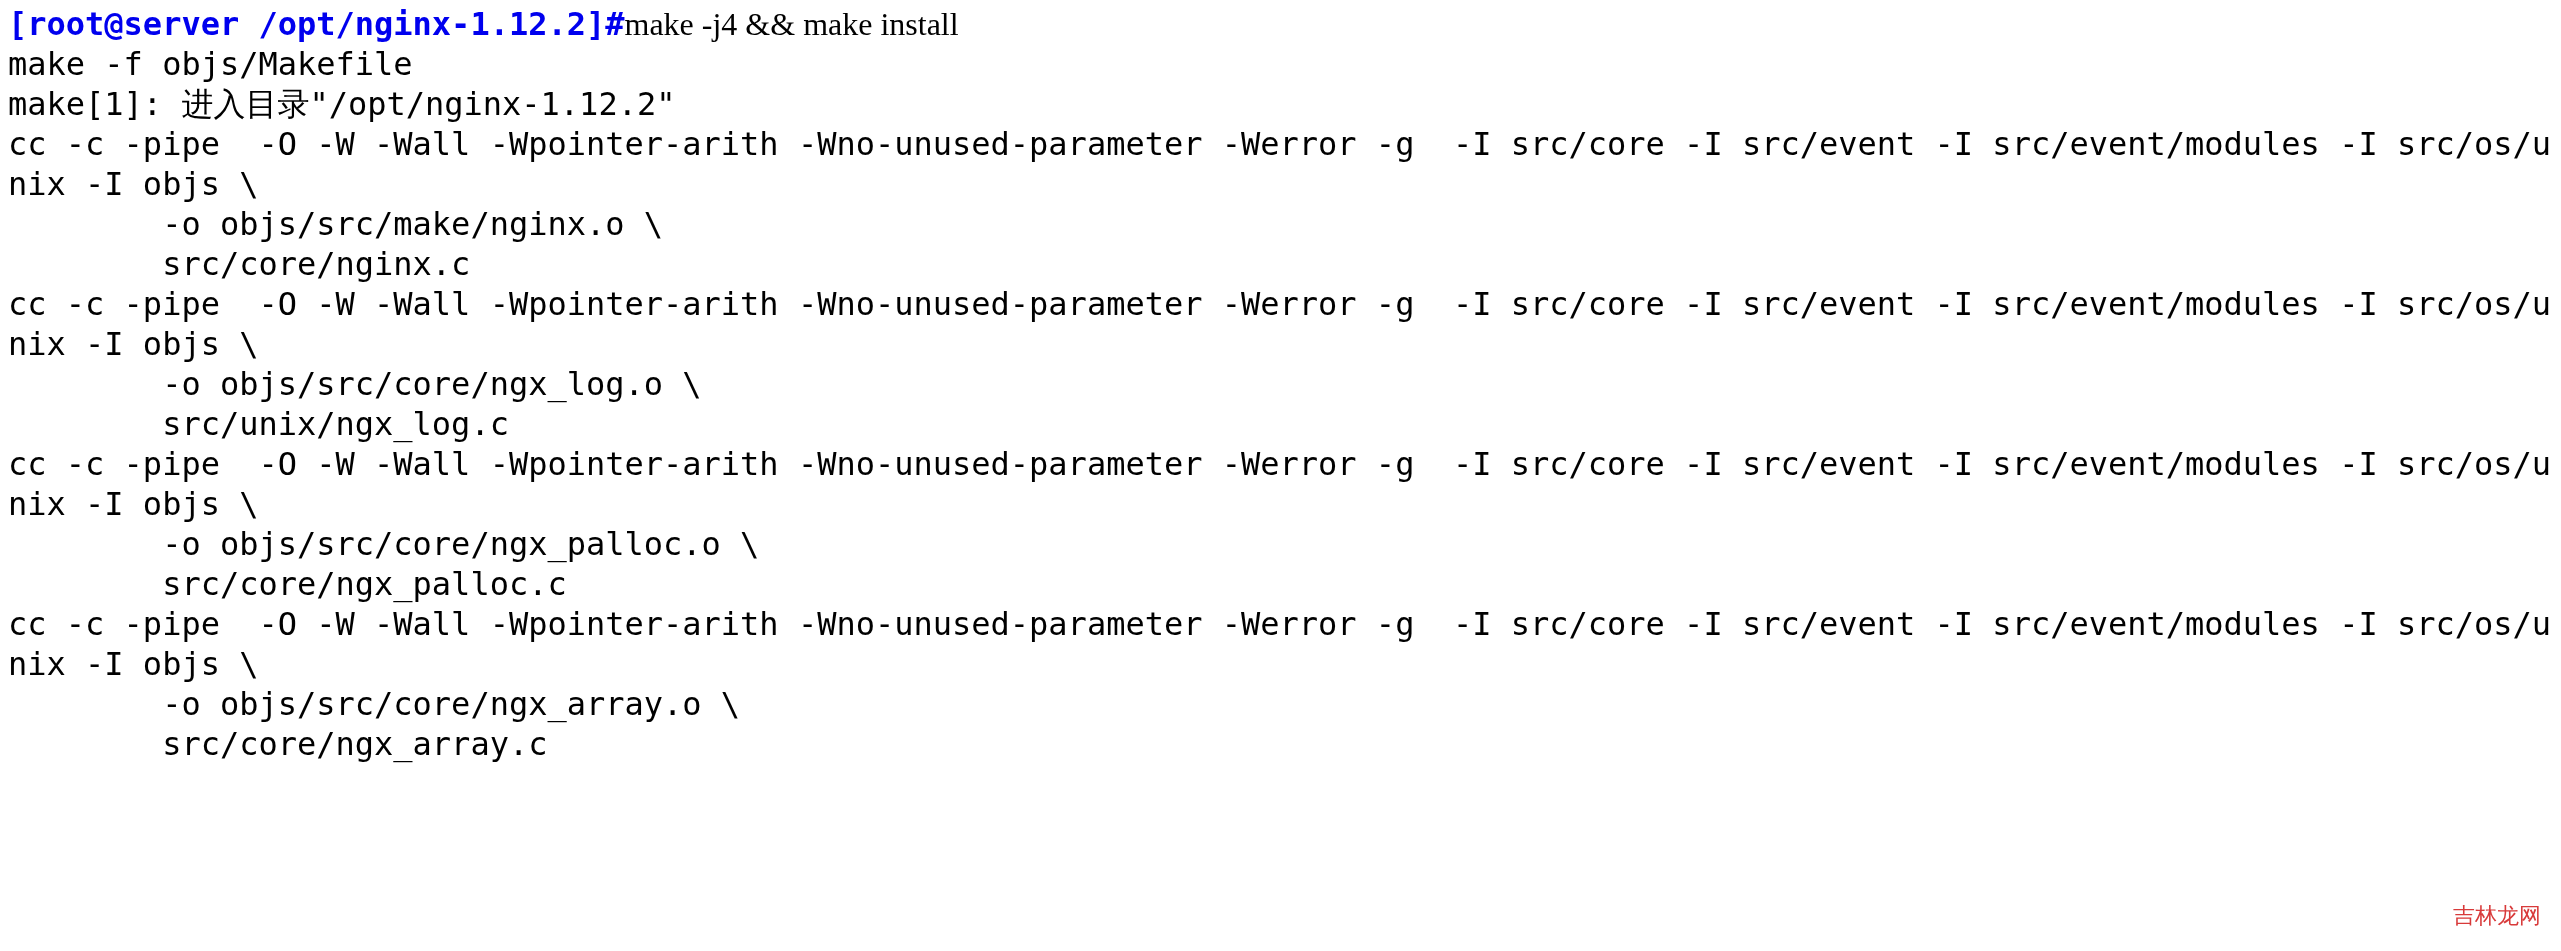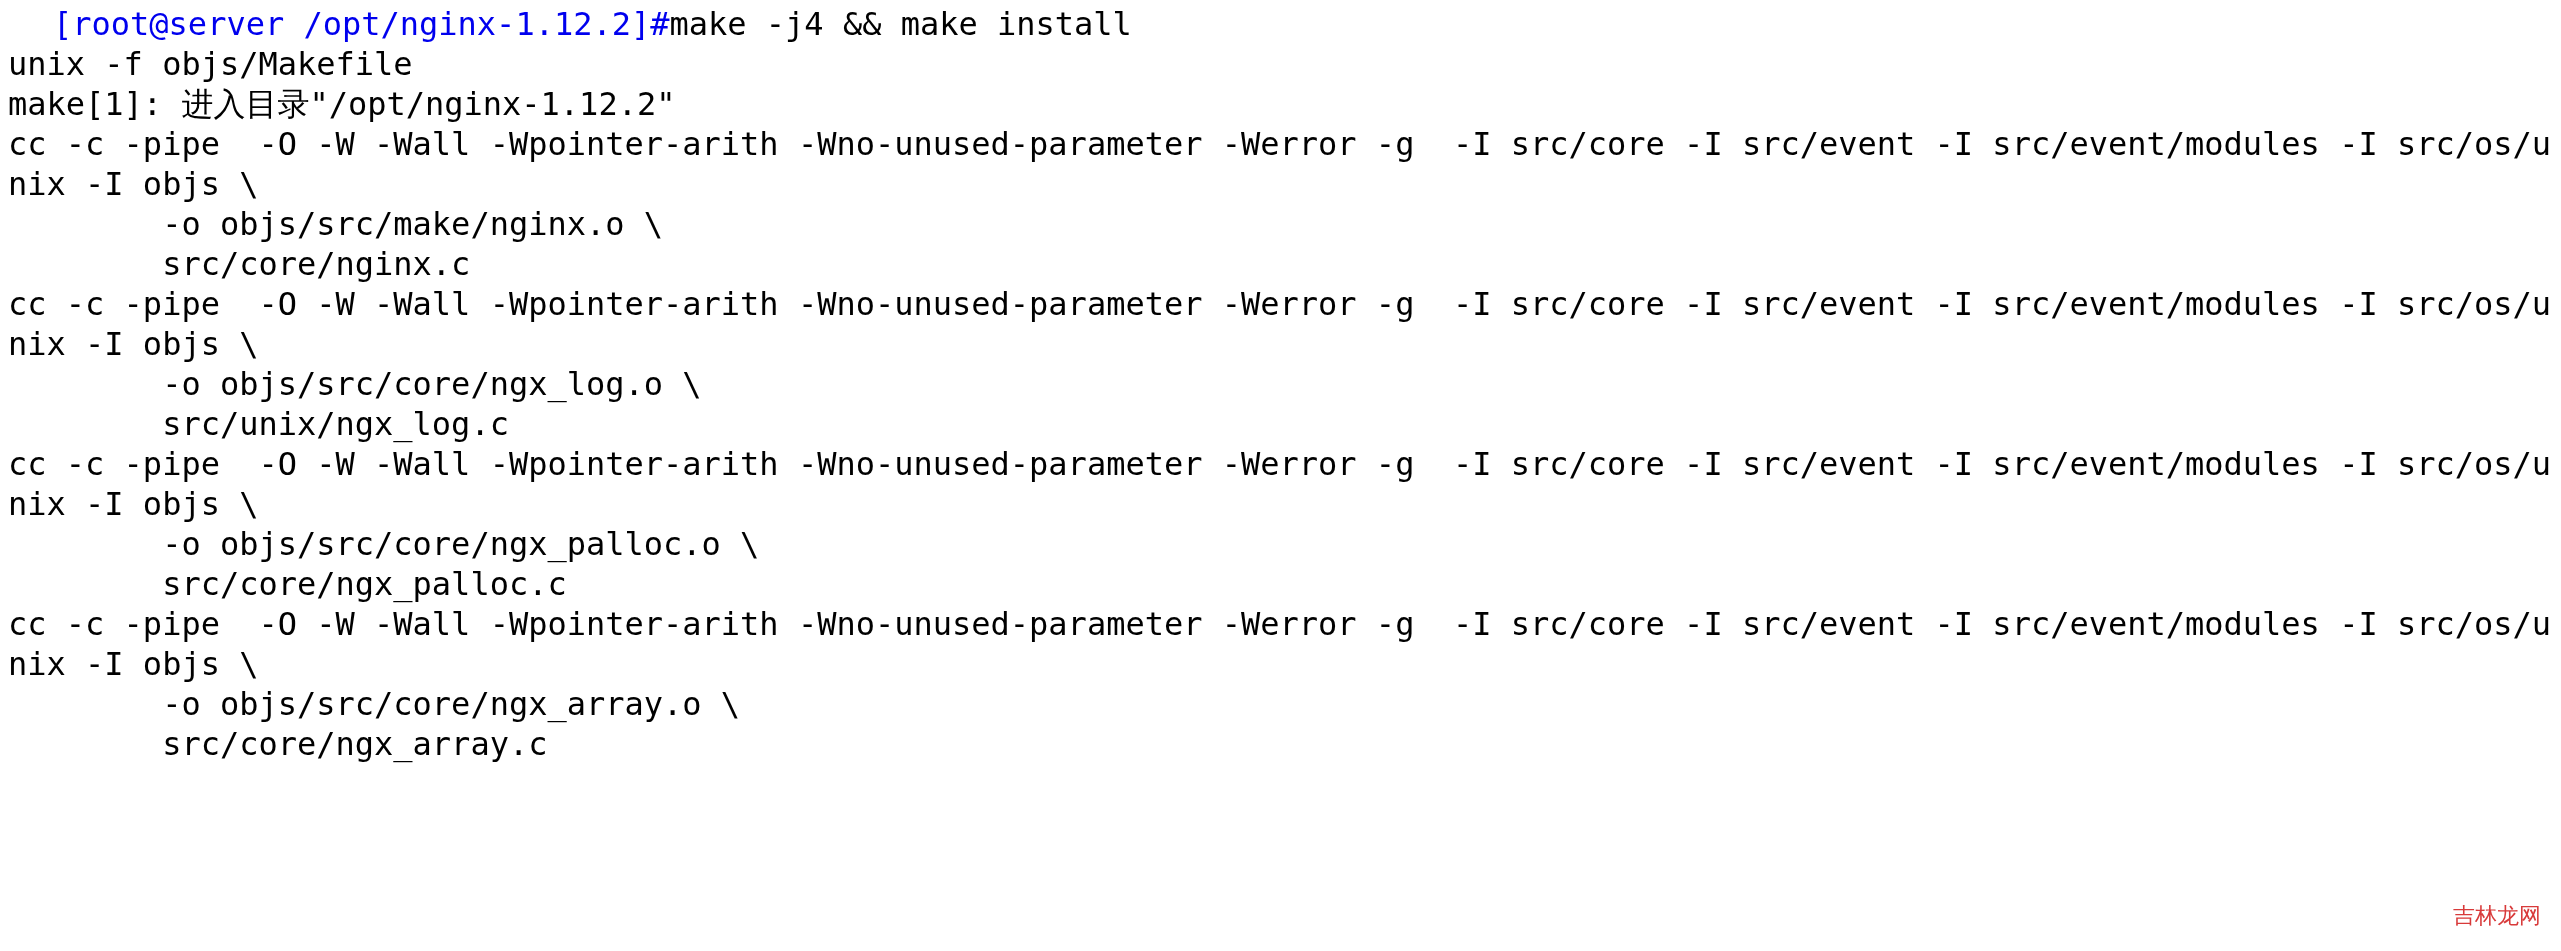--- a/index.html
+++ b/index.html
@@ -15,41 +15,41 @@
     font-size: 32px;
     line-height: 1.25;
     white-space: pre-wrap;
     word-break: break-all;
     padding: 4px 8px;
     color: #000000;
     letter-spacing: 0px;
   }
   .prompt {
     color: #0000ee;
-    font-weight: normal;
-    margin-left: 45px;
+    font-weight: bold;
   }
   .cmd {
     color: #000000;
     font-weight: normal;
+    font-family: Liberation Serif, serif;
   }
   .watermark {
     position: absolute;
     right: 20px;
     bottom: 20px;
     font-family: sans-serif;
     font-size: 22px;
     color: #d83a3a;
   }
 </style>
 </head>
 <body>
 
 <div class="terminal"><span class="prompt">[root@server /opt/nginx-1.12.2]#</span><span class="cmd">make -j4 &amp;&amp; make install</span>
-<span>unix -f objs/Makefile</span>
+<span>make -f objs/Makefile</span>
 <span>make[1]: 进入目录"/opt/nginx-1.12.2"</span>
 <span>cc -c -pipe  -O -W -Wall -Wpointer-arith -Wno-unused-parameter -Werror -g  -I src/core -I src/event -I src/event/modules -I src/os/unix -I objs \</span>
 <span>        -o objs/src/make/nginx.o \</span>
 <span>        src/core/nginx.c</span>
 <span>cc -c -pipe  -O -W -Wall -Wpointer-arith -Wno-unused-parameter -Werror -g  -I src/core -I src/event -I src/event/modules -I src/os/unix -I objs \</span>
 <span>        -o objs/src/core/ngx_log.o \</span>
 <span>        src/unix/ngx_log.c</span>
 <span>cc -c -pipe  -O -W -Wall -Wpointer-arith -Wno-unused-parameter -Werror -g  -I src/core -I src/event -I src/event/modules -I src/os/unix -I objs \</span>
 <span>        -o objs/src/core/ngx_palloc.o \</span>
 <span>        src/core/ngx_palloc.c</span>

